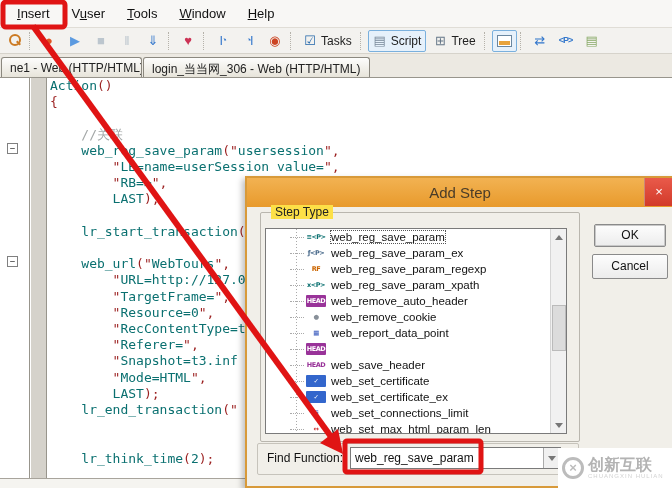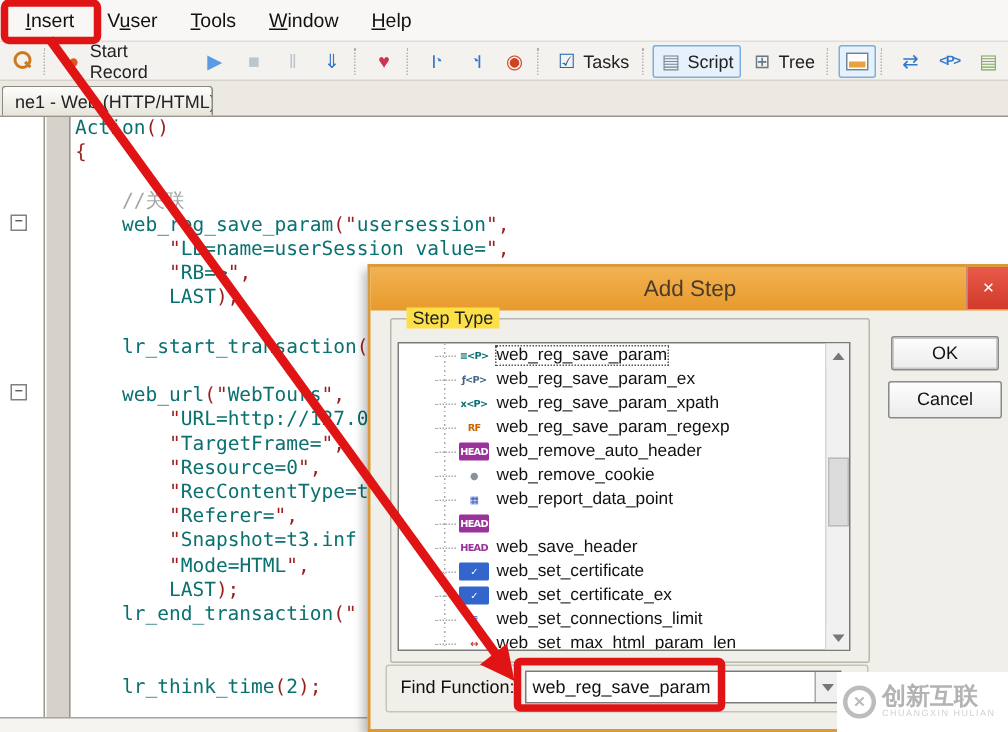--- a/index.html
+++ b/index.html
@@ -118,21 +118,20 @@
       <div class="mitem"><u>H</u>elp</div>
     </div>
 
   <div class="toolbar" id="toolbar">
       <span class="tbtn">
         <span class="mag"></span>
       </span>
       <span class="tsep"></span>
       <span class="tbtn">
         <span class="tico" style="color: rgb(224, 85, 34);">●</span>
-        <span class="tlabel">Start Record</span>
       </span>
       <span class="tbtn">
         <span class="tico" style="color: rgb(91, 154, 224);">▶</span>
       </span>
       <span class="tbtn disabled">
         <span class="tico" style="color: rgb(184, 196, 206);">■</span>
       </span>
       <span class="tbtn disabled">
         <span class="tico" style="color: rgb(184, 196, 206);">‖</span>
       </span>
@@ -178,20 +177,21 @@
       <span class="tbtn">
         <span class="tico small" style="color: rgb(51, 119, 204);">&lt;P&gt;</span>
       </span>
       <span class="tbtn">
         <span class="tico" style="color: rgb(136, 170, 102);">▤</span>
       </span>
     </div>
 
   <div class="tabbar" id="tabbar">
       <div class="tab">ne1 - Web (HTTP/HTML)</div>
+      <div class="tab">login_当当网_306 - Web (HTTP/HTML)</div>
     </div>
 
   <div class="editor">
     <div class="fold" style="top:65px">−</div>
     <div class="fold" style="top:178px">−</div>
     <div class="gutterstrip"></div>
     <div class="code" id="code"><div class="cline"><span class="seg-id">Action</span><span class="seg-pu">()</span></div><div class="cline"><span class="seg-pu">{</span></div><div class="cline">&nbsp;</div><div class="cline"><span class="seg-cm">    //关联</span></div><div class="cline"><span class="seg-id">    web_reg_save_param</span><span class="seg-pu">("</span><span class="seg-id">usersession</span><span class="seg-pu">",</span></div><div class="cline"><span class="seg-pu">        "</span><span class="seg-id">LB=name=userSession value=</span><span class="seg-pu">",</span></div><div class="cline"><span class="seg-pu">        "</span><span class="seg-id">RB=&gt;</span><span class="seg-pu">",</span></div><div class="cline"><span class="seg-id">        LAST</span><span class="seg-pu">);</span></div><div class="cline">&nbsp;</div><div class="cline"><span class="seg-id">    lr_start_transaction</span><span class="seg-pu">(</span></div><div class="cline">&nbsp;</div><div class="cline"><span class="seg-id">    web_url</span><span class="seg-pu">("</span><span class="seg-id">WebTours</span><span class="seg-pu">",</span></div><div class="cline"><span class="seg-pu">        "</span><span class="seg-id">URL=http://127.0</span></div><div class="cline"><span class="seg-pu">        "</span><span class="seg-id">TargetFrame=</span><span class="seg-pu">",</span></div><div class="cline"><span class="seg-pu">        "</span><span class="seg-id">Resource=0</span><span class="seg-pu">",</span></div><div class="cline"><span class="seg-pu">        "</span><span class="seg-id">RecContentType=t</span></div><div class="cline"><span class="seg-pu">        "</span><span class="seg-id">Referer=</span><span class="seg-pu">",</span></div><div class="cline"><span class="seg-pu">        "</span><span class="seg-id">Snapshot=t3.inf</span></div><div class="cline"><span class="seg-pu">        "</span><span class="seg-id">Mode=HTML</span><span class="seg-pu">",</span></div><div class="cline"><span class="seg-id">        LAST</span><span class="seg-pu">);</span></div><div class="cline"><span class="seg-id">    lr_end_transaction</span><span class="seg-pu">("</span></div><div class="cline">&nbsp;</div><div class="cline">&nbsp;</div><div class="cline"><span class="seg-id">    lr_think_time</span><span class="seg-pu">(</span><span class="seg-nu">2</span><span class="seg-pu">);</span></div></div>
   </div>
 
   <div class="statusbar"></div>
@@ -211,27 +211,27 @@
             <span class="licon" style="color: rgb(10, 112, 112);">≡&lt;P&gt;</span>
             <span class="llabel selected">web_reg_save_param</span>
           </div>
           <div class="litem">
             <span class="guide"></span>
             <span class="licon" style="color: rgb(68, 102, 136);">ƒ&lt;P&gt;</span>
             <span class="llabel">web_reg_save_param_ex</span>
           </div>
           <div class="litem">
             <span class="guide"></span>
+            <span class="licon" style="color: rgb(204, 102, 0);">RF</span>
+            <span class="llabel">web_reg_save_param_regexp</span>
+          </div>
+          <div class="litem">
+            <span class="guide"></span>
             <span class="licon" style="color: rgb(10, 112, 112);">x&lt;P&gt;</span>
             <span class="llabel">web_reg_save_param_xpath</span>
-          </div>
-          <div class="litem">
-            <span class="guide"></span>
-            <span class="licon" style="color: rgb(204, 102, 0);">RF</span>
-            <span class="llabel">web_reg_save_param_regexp</span>
           </div>
           <div class="litem">
             <span class="guide"></span>
             <span class="licon" style="color: rgb(255, 255, 255); background: rgb(153, 51, 153);">HEAD</span>
             <span class="llabel">web_remove_auto_header</span>
           </div>
           <div class="litem">
             <span class="guide"></span>
             <span class="licon" style="color: rgb(136, 144, 153);">●</span>
             <span class="llabel">web_remove_cookie</span>

